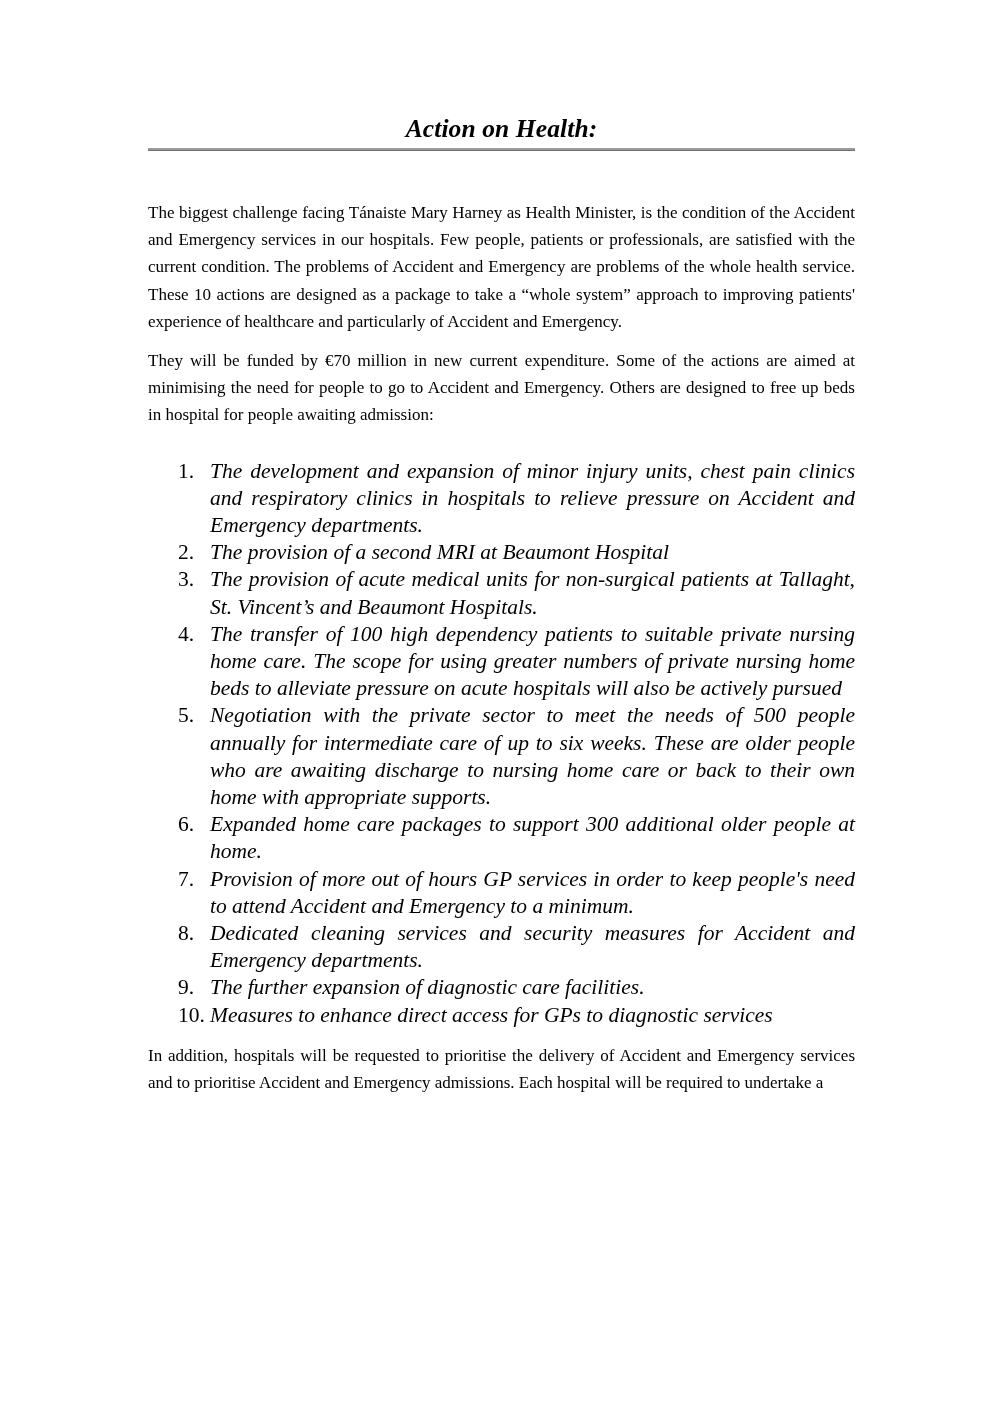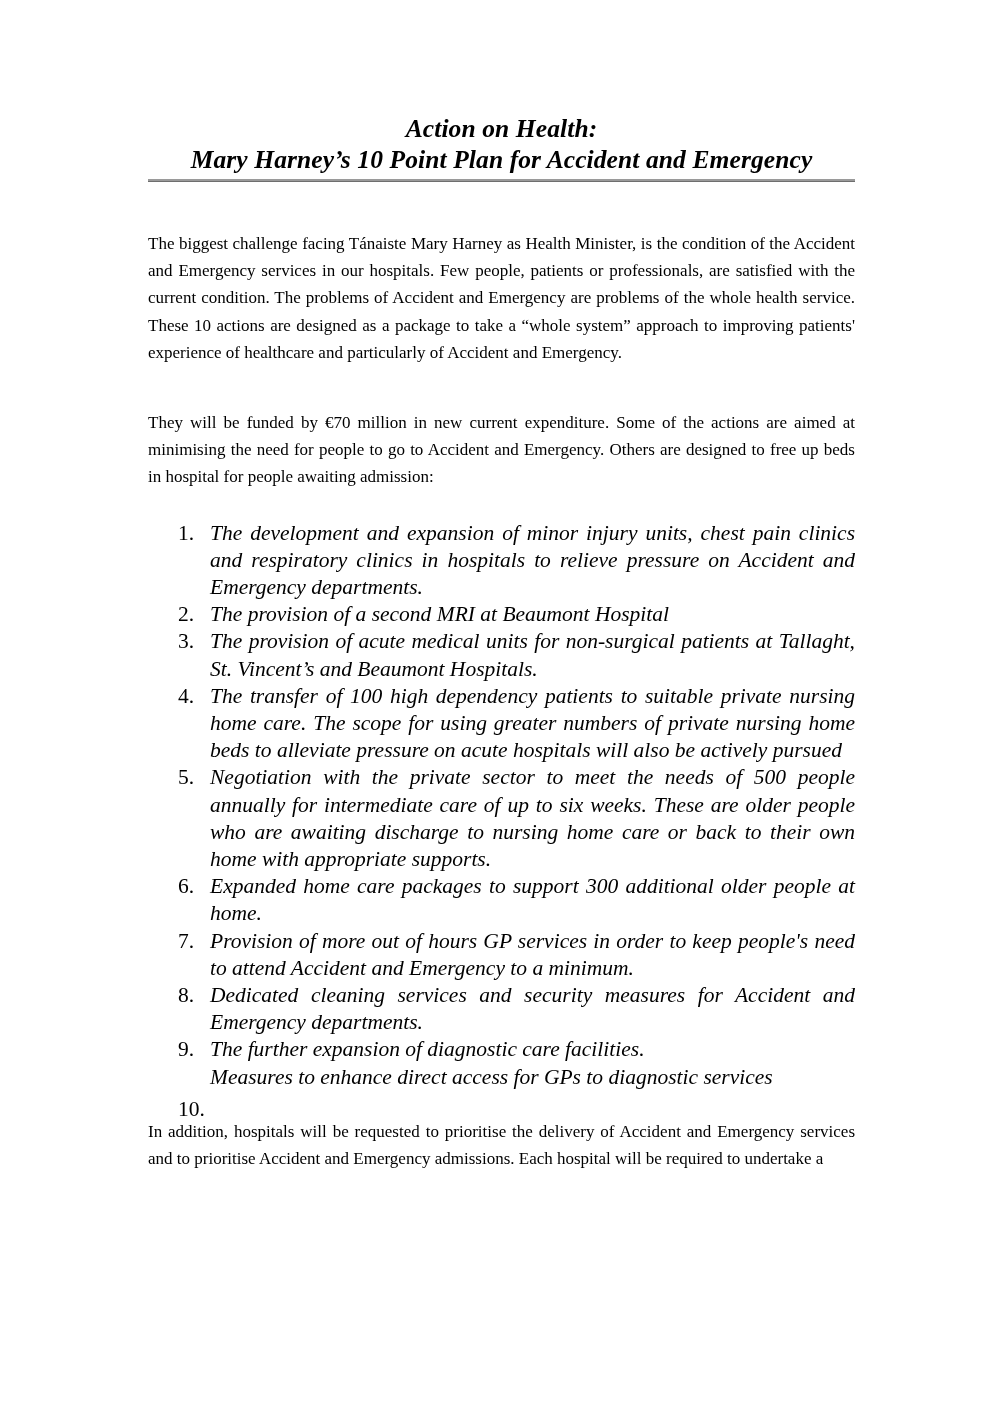--- a/index.html
+++ b/index.html
@@ -51,22 +51,22 @@
 
   
   .body-text {
     font-size: 17px;
     line-height: 27.2px;
     text-align: justify;
     text-justify: inter-word;
     margin: 0;
   }
   .para-1 { margin-top: 48px; }
-  .para-2 { margin-top: 43px; }
-  .para-3 { margin-top: 27px; }
+  .para-2 { margin-top: 12px; }
+  .para-3 { margin-top: 13px; }
 
   
   .action-list {
     margin: 29px 0 0 0;
     padding: 0;
     list-style: none;
   }
   .action-item {
     position: relative;
     padding-left: 62px;
@@ -80,36 +80,34 @@
     left: 30px;
     top: 0;
     width: 46px;
     text-align: left;
     font-size: 21.5px;
     line-height: 27.2px;
   }
   
   .action-item.tight .marker {
     left: 30px;
-    margin-top: 32px;
   }
   .action-item .item-text {
     display: block;
     font-style: italic;
   }
 </style>
 </head>
 <body>
 
 <div class="page">
   <div class="content">
 
     <div class="title-block">
       <div class="title-line">Action on Health:</div>
-      <div class="title-line">Mary Harney’s 10 Point Plan for Accident and Emergency</div>
       <div class="title-rule"></div>
     </div>
 
     <p class="body-text para-1">The biggest challenge facing Tánaiste Mary Harney as Health Minister, is the condition of the Accident and Emergency services in our hospitals. Few people, patients or professionals, are satisfied with the current condition. The problems of Accident and Emergency are problems of the whole health service. These 10 actions are designed as a package to take a “whole system” approach to improving patients' experience of healthcare and particularly of Accident and Emergency.</p>
 
     <p class="body-text para-2">They will be funded by €70 million in new current expenditure. Some of the actions are aimed at minimising the need for people to go to Accident and Emergency. Others are designed to free up beds in hospital for people awaiting admission:</p>
 
     <ol class="action-list">
       <li class="action-item">
         <span class="marker">1.</span>

